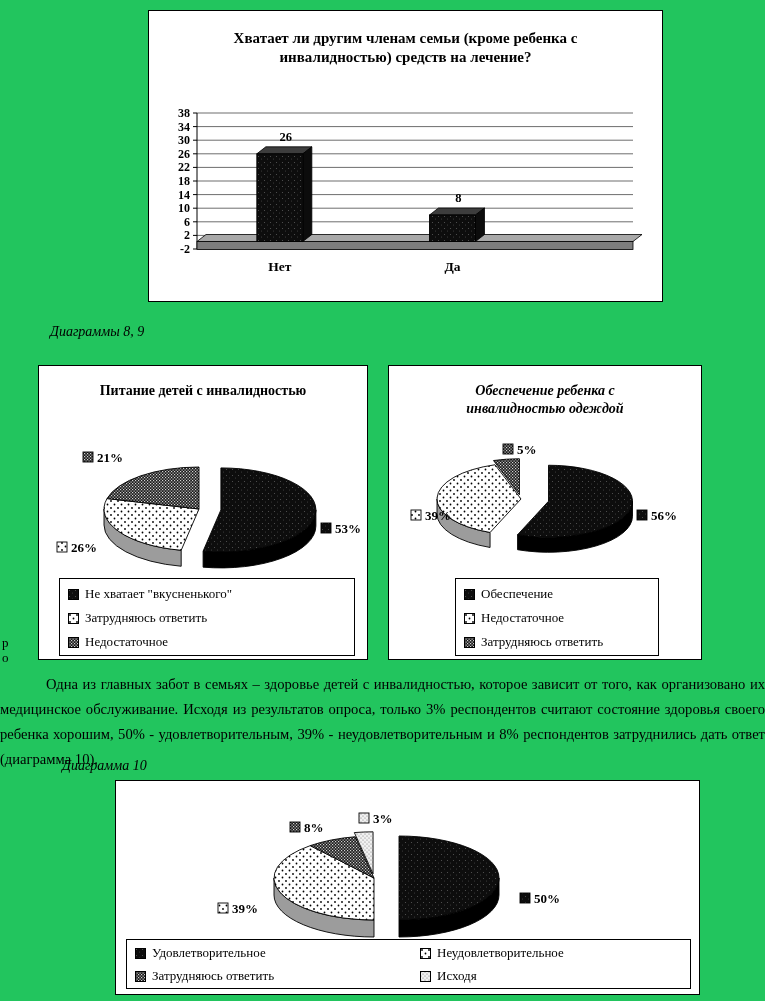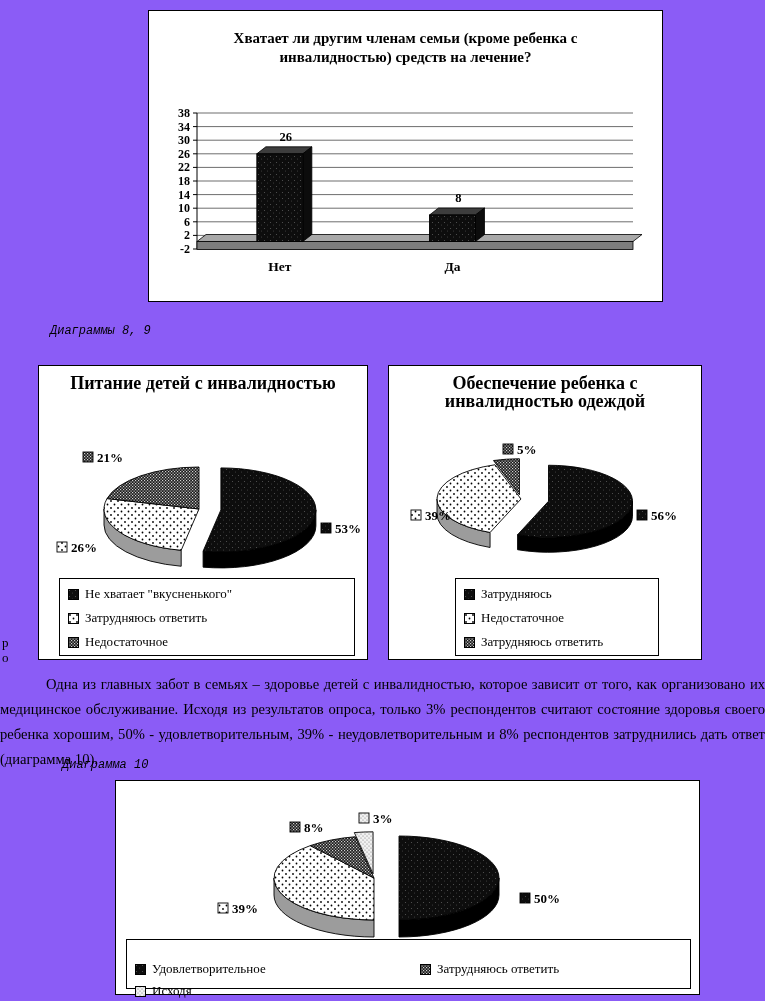--- a/index.html
+++ b/index.html
@@ -2,41 +2,41 @@
 <html><head>
 <meta charset="utf-8">
 <style>
   * { margin:0; padding:0; box-sizing:border-box; }
   html,body { background:#ffffff; }
   body {
     width:765px; height:1001px;
     font-family:"Liberation Serif","DejaVu Serif",serif;
     color:#000;
   }
-  .page { position:relative; width:765px; height:1001px; background:#8b5cf6; overflow:hidden; }
+  .page { position:relative; width:765px; height:1001px; background:#22c55e; overflow:hidden; }
 
   .chart-box { position:absolute; border:1px solid #000; background:#fff; }
   .bar-box  { left:148px; top:10px;  width:515px; height:292px; }
   .pie-box1 { left:38px;  top:365px; width:330px; height:295px; }
   .pie-box2 { left:388px; top:365px; width:314px; height:295px; }
   .pie-box3 { left:115px; top:780px; width:585px; height:215px; }
 
   .chart-title {
     position:absolute; top:18px; left:0; right:0;
     text-align:center; font-weight:bold; font-size:15px; line-height:19px;
     z-index:3;
   }
   .bar-box .chart-title { left:55px; right:55px; }
-  .pie-title { top:8px; font-size:18px; line-height:18px;text-align:center; }
-  .pie-box2 .pie-title { left:36px; right:36px; }
+  .pie-title { top:16px; font-size:14px; line-height:18px;text-align:center; }
+  .pie-box2 .pie-title { left:36px; right:36px;font-style:italic; }
 
   .chart-svg { position:absolute; left:0; top:0; z-index:1; }
   #bar-svg { left:6px; top:78px; }
 
-  .caption { position:absolute; font-style:italic; font-size:12px;font-family:Liberation Mono, monospace; }
+  .caption { position:absolute; font-style:italic; font-size:14px; }
   .cap1 { left:50px; top:324px; }
   .cap2 { left:50px; top:758px;margin-left:12px; }
 
   .frag { position:absolute; left:2px; font-size:13px; line-height:14px; }
   .frag1 { top:636px; }
   .frag2 { top:651px; }
 
   .para {
     position:absolute; left:0; top:672px; width:765px;
     font-size:14.6px; line-height:25px; text-align:justify;
@@ -45,21 +45,21 @@
 
   .legend {
     position:absolute; border:1px solid #000; background:#fff;
     font-size:13px; z-index:3; padding-top:3px;
   }
   .legend-item { display:flex; align-items:center; gap:6px; padding-left:8px; height:24px; }
   .legend1 { left:20px; top:212px; width:296px; height:78px; }
   .legend2 { left:66px; top:212px; width:204px; height:78px; }
   .legend3 {
     left:10px; top:158px; width:565px; height:50px;
-    display:grid; grid-template-columns:285px 1fr; padding-top:18px;
+    display:grid; grid-template-columns:285px 1fr; padding-top:2px;
   }
   .legend3 .legend-item { height:22px; }
   .mk { flex:0 0 auto; display:block; }
 </style>
 </head>
 <body>
 
 <svg width="0" height="0" style="position:absolute" aria-hidden="true">
   <defs>
     <pattern id="pat-black" width="6" height="6" patternUnits="userSpaceOnUse">
@@ -191,21 +191,21 @@
         <text x="36" y="153.5" text-anchor="start" font-size="13" font-weight="bold" fill="#000" font-family="Liberation Serif, DejaVu Serif, serif">39%</text>
         <rect x="114" y="78" width="10" height="10" fill="url(#pat-checker)" stroke="#000" stroke-width="0.9"></rect>
         <text x="128" y="87.5" text-anchor="start" font-size="13" font-weight="bold" fill="#000" font-family="Liberation Serif, DejaVu Serif, serif">5%</text>
       </svg>
     <div class="chart-title pie-title">Обеспечение ребенка с инвалидностью одеждой</div>
     <div class="legend legend2">
       <div class="legend-item">
         <svg class="mk" width="11" height="11">
             <rect x="0.5" y="0.5" width="10" height="10" fill="url(#pat-black)" stroke="#000"></rect>
           </svg>
-        <span>Затрудняюсь</span>
+        <span>Обеспечение</span>
       </div>
       <div class="legend-item">
         <svg class="mk" width="11" height="11">
             <rect x="0.5" y="0.5" width="10" height="10" fill="url(#pat-dots)" stroke="#000"></rect>
           </svg>
         <span>Недостаточное</span>
       </div>
       <div class="legend-item">
         <svg class="mk" width="11" height="11">
             <rect x="0.5" y="0.5" width="10" height="10" fill="url(#pat-checker)" stroke="#000"></rect>
@@ -241,20 +241,26 @@
       </svg>
     <div class="legend legend3">
       <div class="legend-item">
         <svg class="mk" width="11" height="11">
             <rect x="0.5" y="0.5" width="10" height="10" fill="url(#pat-black)" stroke="#000"></rect>
           </svg>
         <span>Удовлетворительное</span>
       </div>
       <div class="legend-item">
         <svg class="mk" width="11" height="11">
+            <rect x="0.5" y="0.5" width="10" height="10" fill="url(#pat-dots)" stroke="#000"></rect>
+          </svg>
+        <span>Неудовлетворительное</span>
+      </div>
+      <div class="legend-item">
+        <svg class="mk" width="11" height="11">
             <rect x="0.5" y="0.5" width="10" height="10" fill="url(#pat-checker)" stroke="#000"></rect>
           </svg>
         <span>Затрудняюсь ответить</span>
       </div>
       <div class="legend-item">
         <svg class="mk" width="11" height="11">
             <rect x="0.5" y="0.5" width="10" height="10" fill="url(#pat-fine)" stroke="#000"></rect>
           </svg>
         <span>Исходя</span>
       </div>

